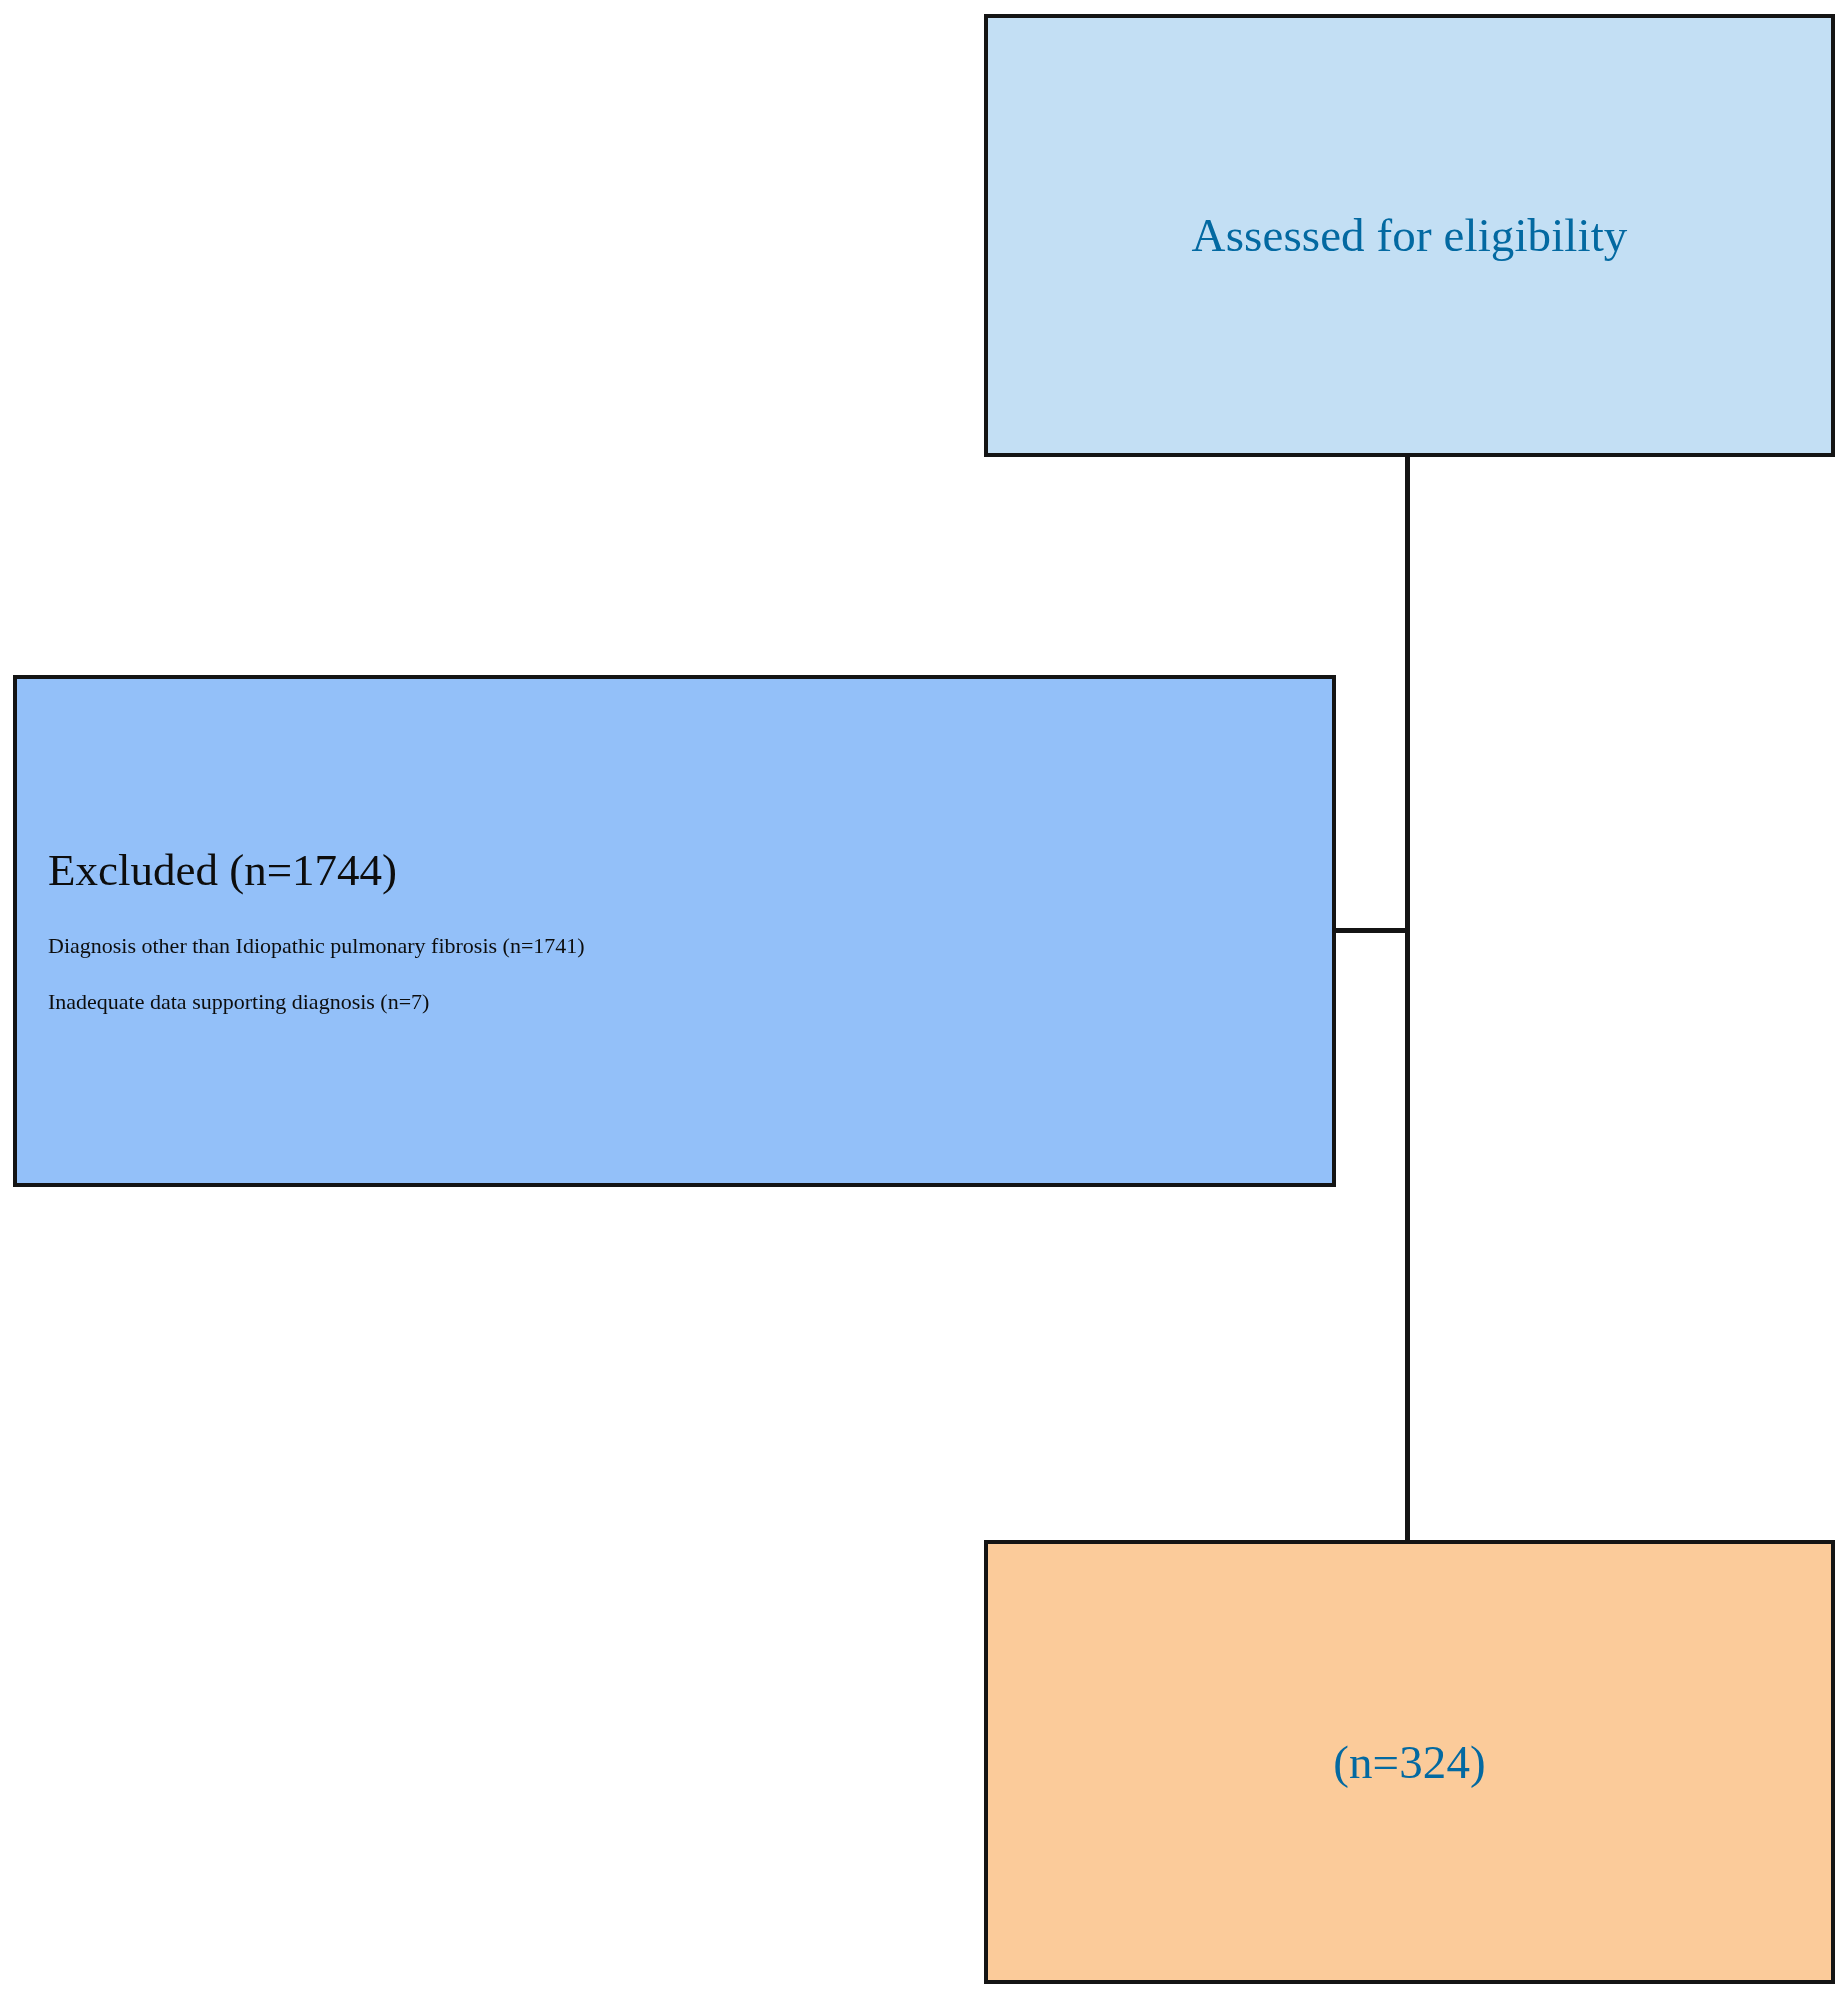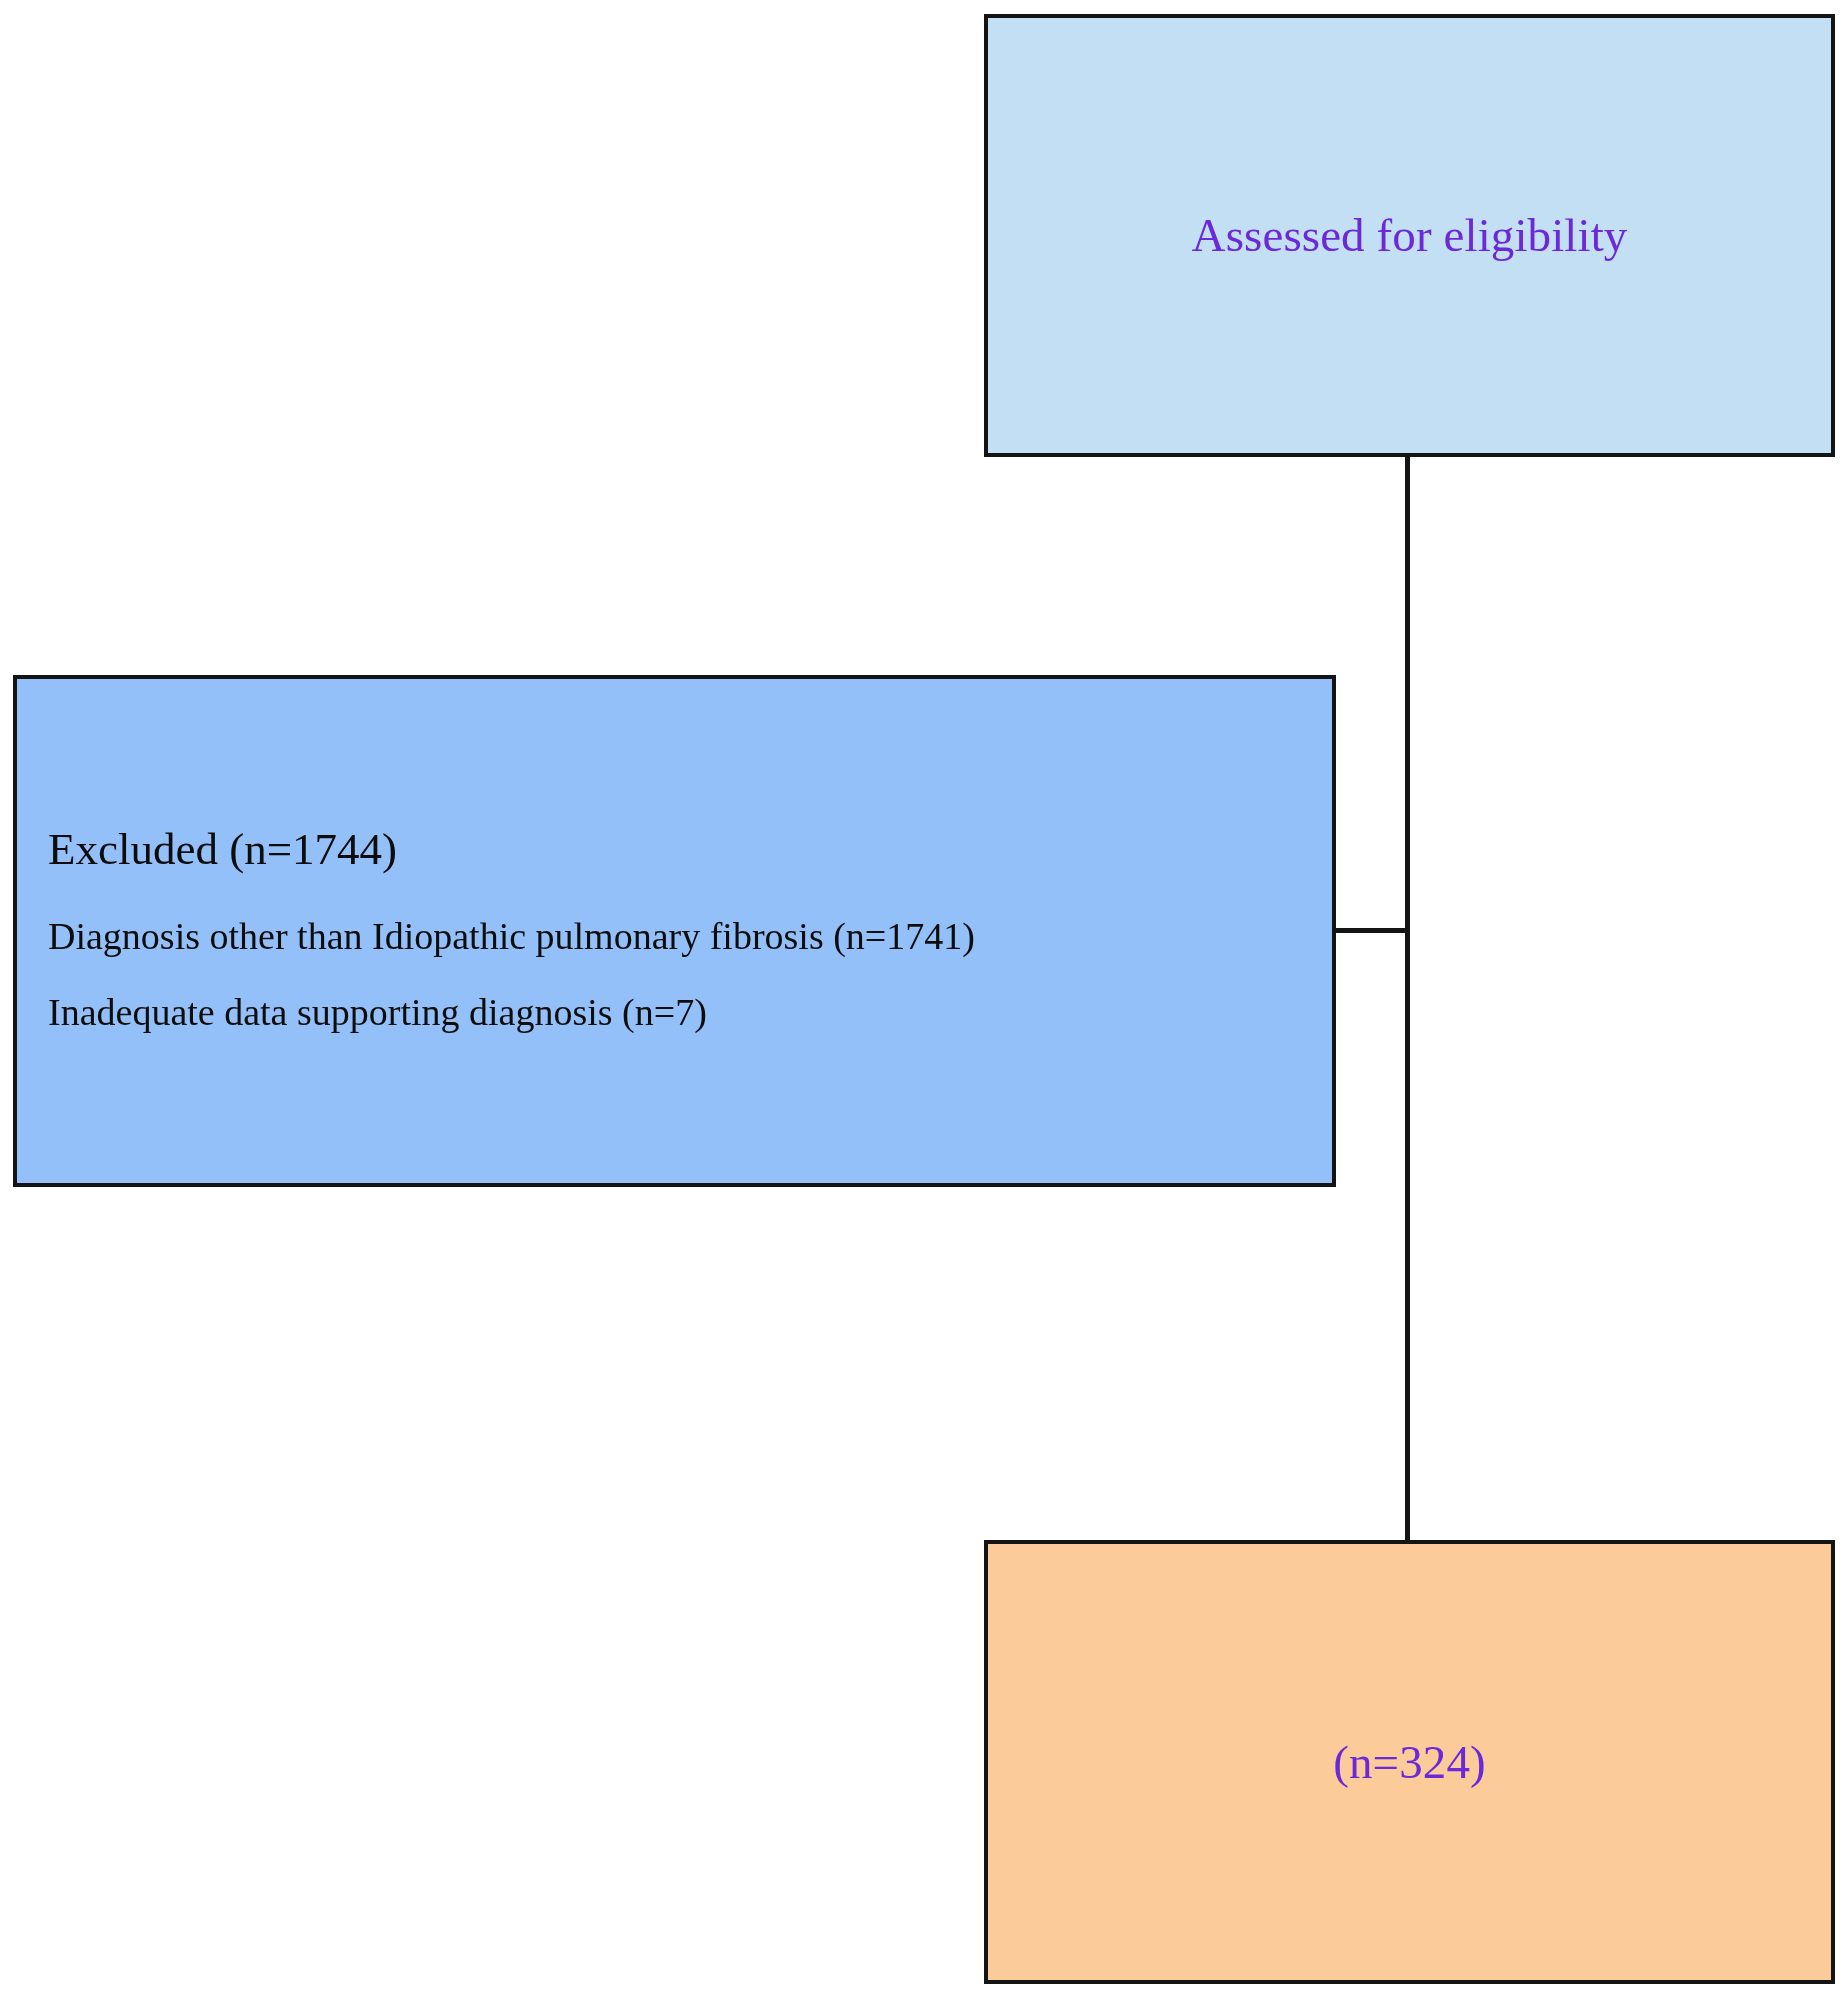--- a/index.html
+++ b/index.html
@@ -68,31 +68,31 @@
     height: 444px;
     background: #fbcb9a;
     align-items: center;
     text-align: center;
   }
 
   
   .title-line {
     font-size: 47px;
     line-height: 1.15;
-    color: #6d28d9;
+    color: #0369a1;
     letter-spacing: 0.1px;
   }
   .excluded-heading {
     font-size: 45px;
     line-height: 1.1;
     color: #0d0d0d;
     margin-bottom: 9px;
   }
   .excluded-reason {
-    font-size: 38px;
+    font-size: 22px;
     line-height: 1.28;
     color: #0d0d0d;
   }
 </style>
 </head>
 <body>
 
 <div id="canvas">
 
   <div class="connector-v" style="left:1405px; top:456px; width:5.1px; height:1085px;"></div>

